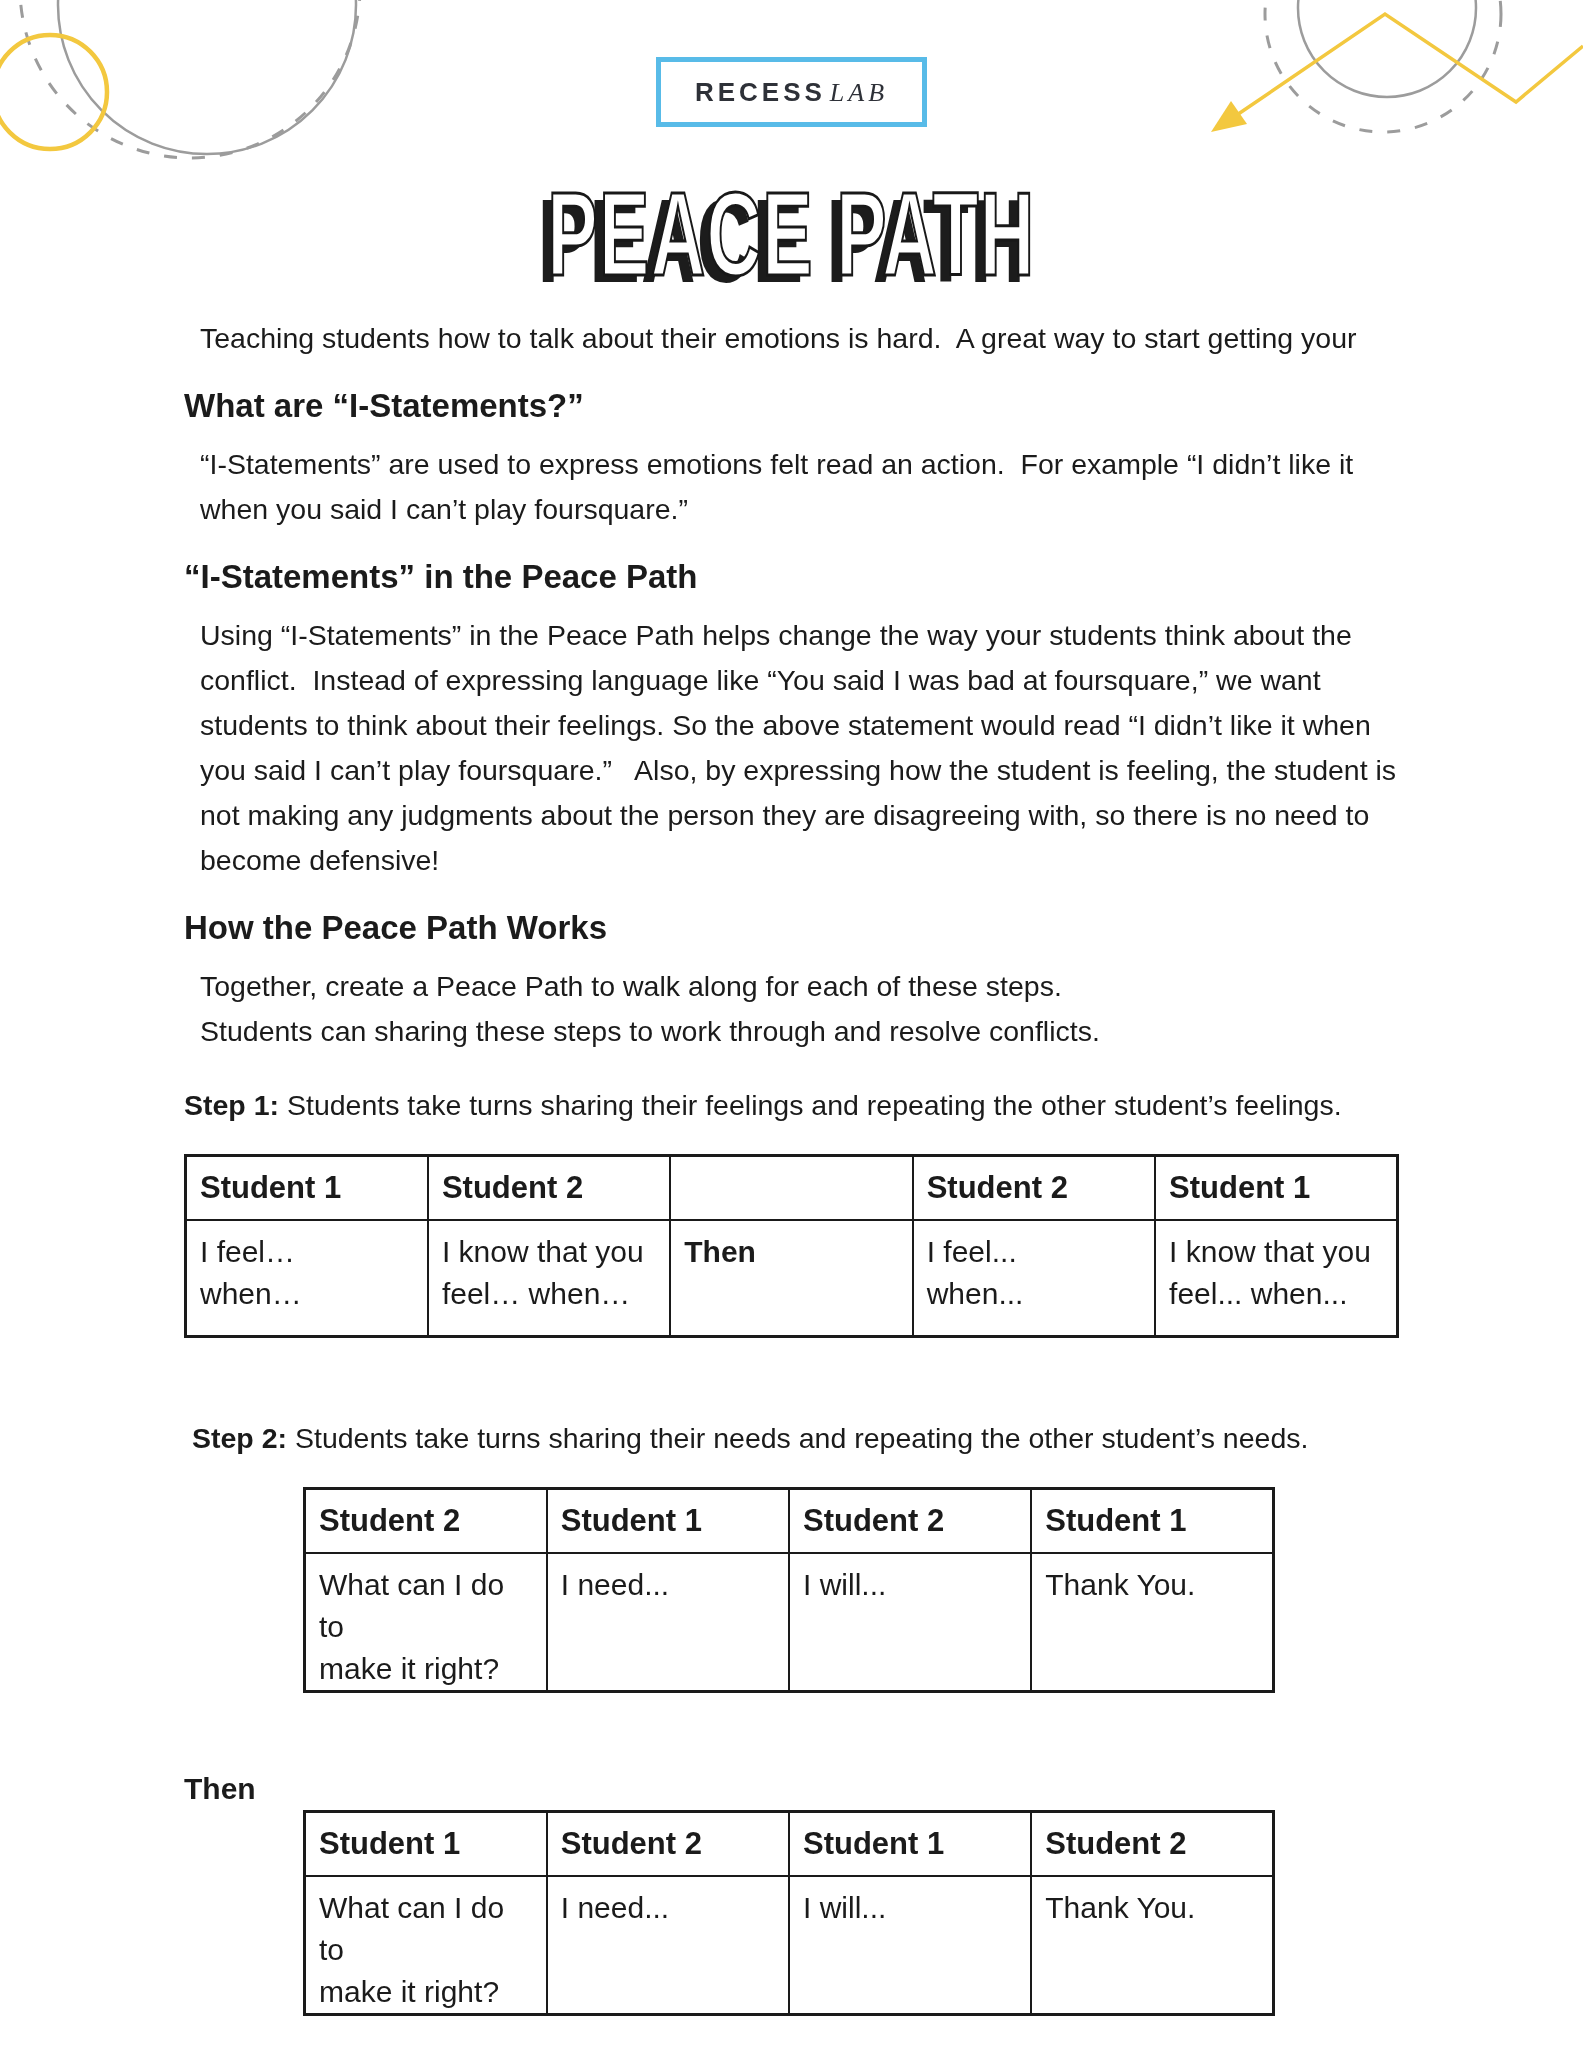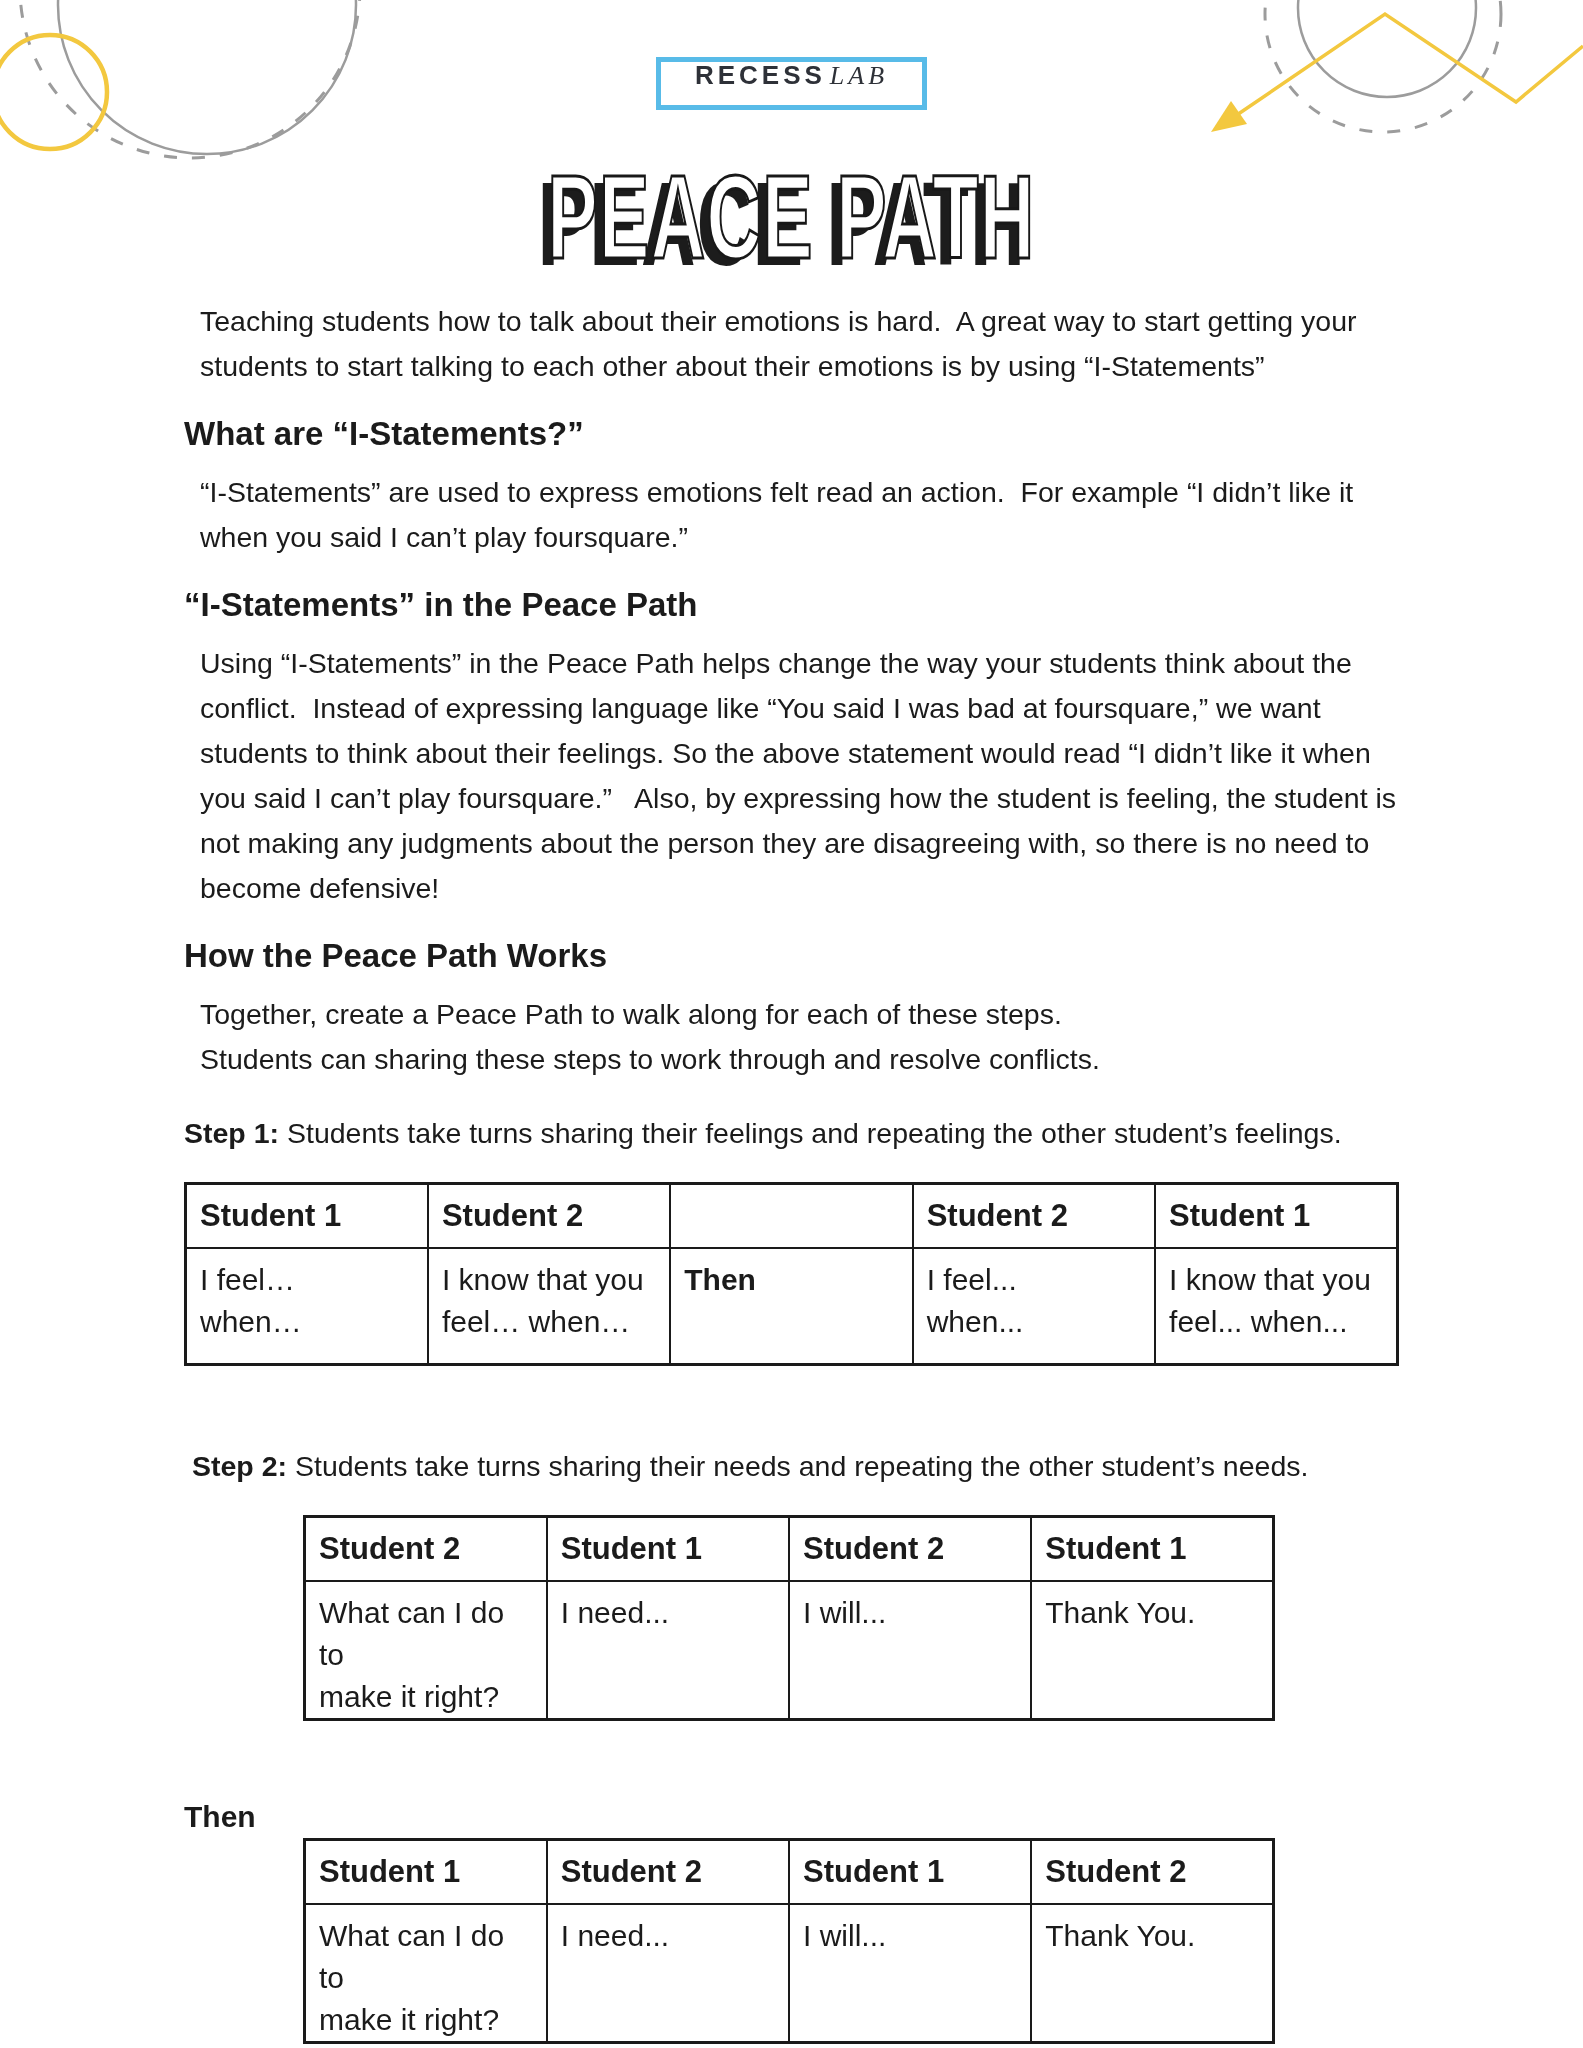--- a/index.html
+++ b/index.html
@@ -18,21 +18,21 @@
   .deco .yline{fill:none;stroke:#f3c83f;stroke-width:3.5px;}
   .deco .yarrow{fill:#f3c83f;stroke:none;}
 
   .flow{position:relative;z-index:1;}
 
   .logo-row{padding-top:57px;text-align:center;}
   .logo-box{
     display:inline-block;
     border:5px solid #58bbe8;
     background:#fff;
-    padding:0 34px 16px 34px;
+    padding:17px 34px 16px 34px;
     line-height:1;
   }
   .logo-primary{
     font-weight:bold;font-size:26px;letter-spacing:4px;color:#2e3138;
   }
   .logo-secondary{
     font-family:"Liberation Serif",serif;font-style:italic;
     font-size:26px;letter-spacing:4px;color:#2e3138;margin-left:4px;
   }
 
@@ -107,21 +107,20 @@
         <span class="logo-primary">RECESS</span><span class="logo-secondary">LAB</span>
       </div>
     </div>
 
     <div class="title">PEACE PATH</div>
 
     <div class="content">
 
       <div class="para">
           <div class="line">Teaching students how to talk about their emotions is hard.  A great way to start getting your</div>
-          <div class="line">students to start talking to each other about their emotions is by using “I-Statements”</div>
         </div>
 
       <div class="h2">What are “I-Statements?”</div>
       <div class="para">
           <div class="line">“I-Statements” are used to express emotions felt read an action.  For example “I didn’t like it</div>
           <div class="line">when you said I can’t play foursquare.”</div>
         </div>
 
       <div class="h2">“I-Statements” in the Peace Path</div>
       <div class="para">

